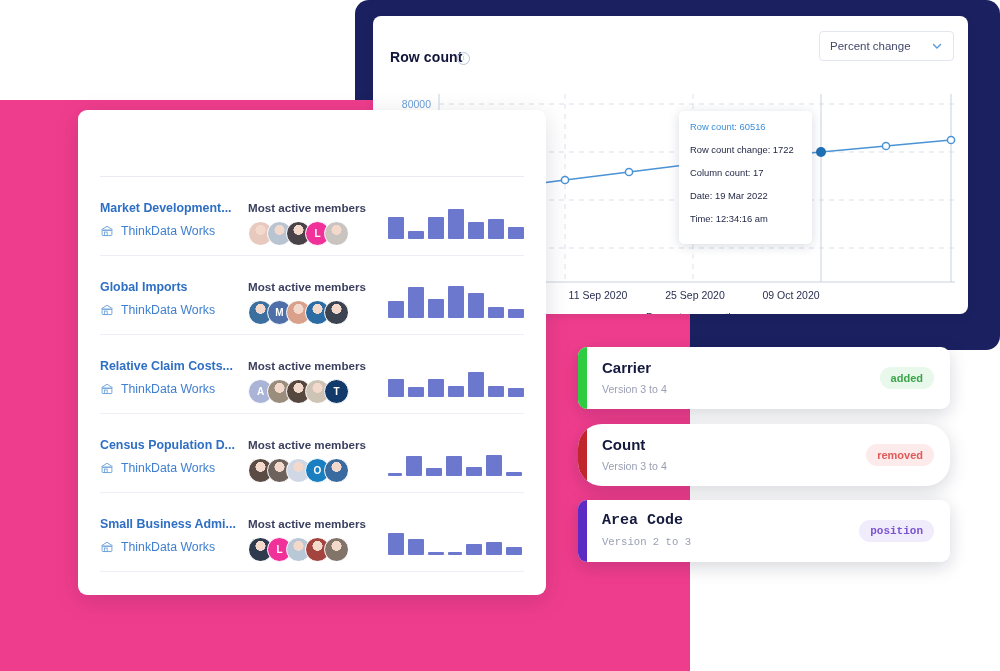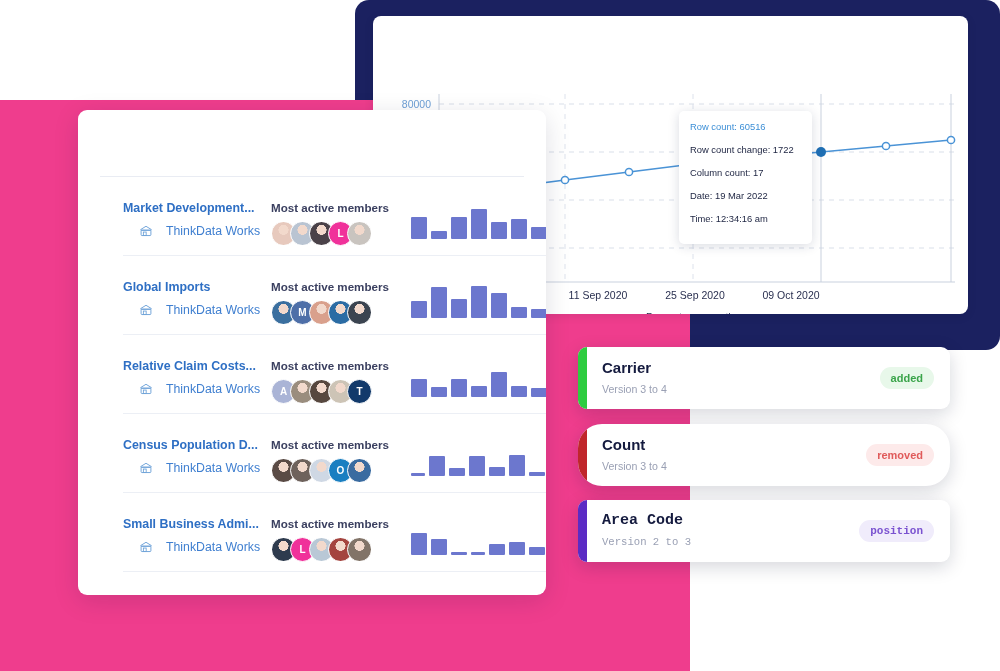--- a/index.html
+++ b/index.html
@@ -77,31 +77,31 @@
   }
   .tab{
     display:inline-block;font-size:13.2px;padding:0 0 14px 0;margin-right:48px;
     color:#3f7fd0;cursor:pointer;
   }
   .tab.active{color:#1c2340;font-weight:bold;border-bottom:2px solid #1c2340;}
   .tabs-rule{
     position:absolute;left:22px;top:66px;width:424px;height:1px;background:#e9ecf3;
   }
 
-  .rows{position:absolute;left:22px;top:67px;width:424px;margin-left:23px;}
+  .rows{position:absolute;left:22px;top:67px;width:424px;}
   .row{
     height:78px;position:relative;border-bottom:1px solid #eceff5;
   }
   .row:last-child{border-bottom:1px solid #eceff5;}
   .ds-name{
     position:absolute;left:0;top:24px;font-size:12.4px;font-weight:bold;color:#2e6fc4;
     white-space:nowrap;
   }
   .org{
-    position:absolute;left:16px;top:47px;display:flex;align-items:flex-start;gap:13px;
+    position:absolute;left:0;top:47px;display:flex;align-items:flex-start;gap:7px;
   }
   .org-icon{width:14px;height:14px;}
   .org-name{font-size:12.3px;color:#3f7fd0;}
 
   .mam-label{
     position:absolute;left:148px;top:24px;font-size:11.6px;font-weight:bold;color:#3b4060;
     white-space:nowrap;
   }
   .avatars{position:absolute;left:148px;top:44px;display:flex;}
   .av{
@@ -136,20 +136,30 @@
 </style>
 </head>
 <body>
 
 <div class="stage">
 
   <div class="bg-navy"></div>
   <div class="bg-pink"></div>
 
   <div class="chart-card">
+    <div class="chart-head">
+      <div class="chart-title">Row count</div>
+      <div class="info-icon">i</div>
+      <div class="select-box">
+        <span class="select-label">Percent change</span>
+        <svg class="chev" viewBox="0 0 12 12">
+          <path d="M2.5 4.5L6 8L9.5 4.5" fill="none" stroke="#5a9ad8" stroke-width="1.4" stroke-linecap="round"></path>
+        </svg>
+      </div>
+    </div>
 
     <div class="plot">
       <svg width="595" height="236" viewBox="0 0 595 236">
 
         <text x="58" y="22" font-family="Liberation Sans, sans-serif" font-size="10.5" fill="#6ea0d6" text-anchor="end">80000</text>
 
         <g stroke="#d9dfe9" stroke-width="1" stroke-dasharray="5 5">
           <line x1="66" y1="18" x2="582" y2="18"></line>
           <line x1="66" y1="66" x2="582" y2="66"></line>
           <line x1="66" y1="114" x2="582" y2="114"></line>

